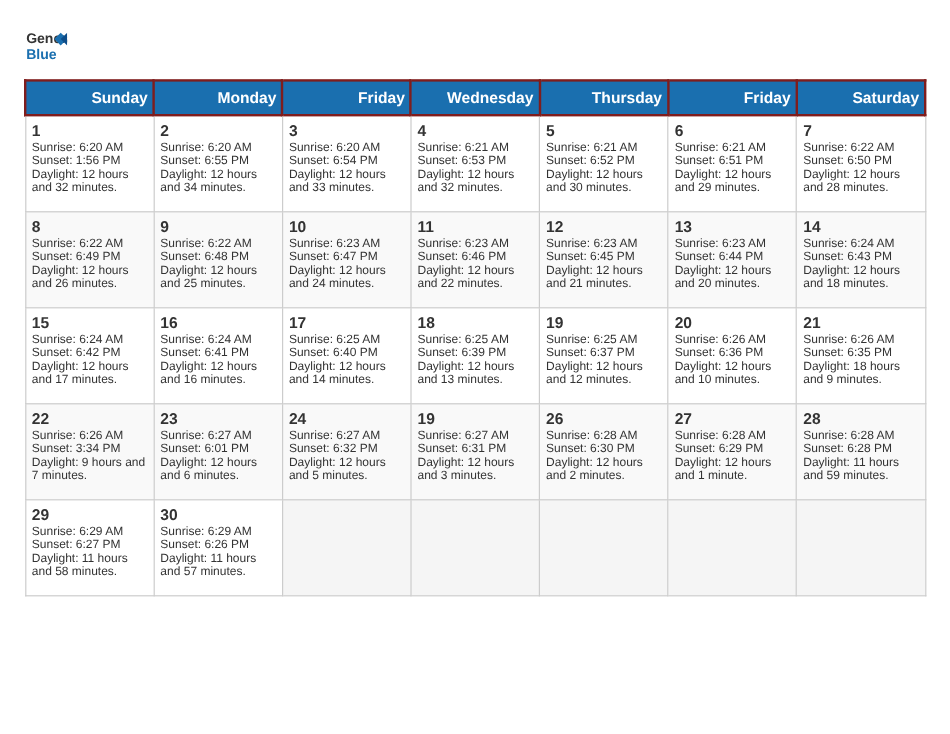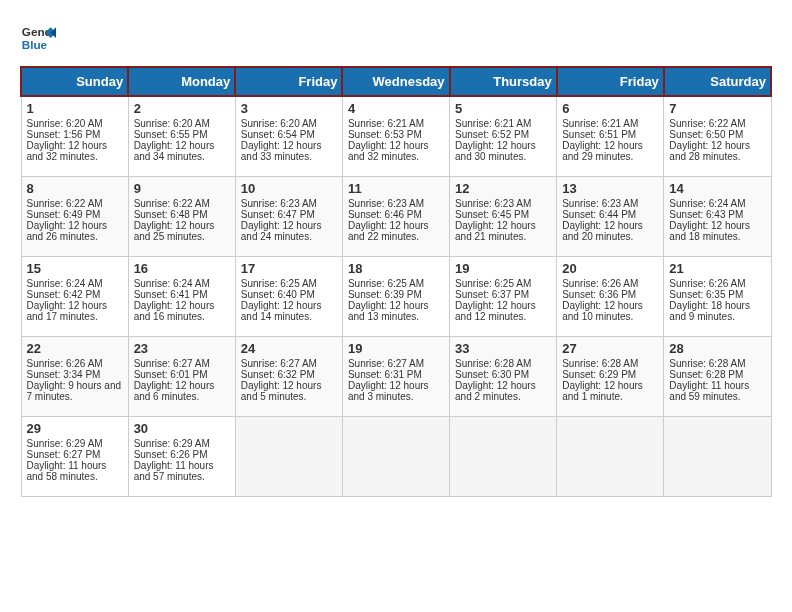--- a/index.html
+++ b/index.html
@@ -143,21 +143,21 @@
         <td><span class="day-num">18</span><span>Sunrise: 6:25 AM</span><br><span>Sunset: 6:39 PM</span><br><span>Daylight: 12 hours and 13 minutes.</span></td>
         <td><span class="day-num">19</span><span>Sunrise: 6:25 AM</span><br><span>Sunset: 6:37 PM</span><br><span>Daylight: 12 hours and 12 minutes.</span></td>
         <td><span class="day-num">20</span><span>Sunrise: 6:26 AM</span><br><span>Sunset: 6:36 PM</span><br><span>Daylight: 12 hours and 10 minutes.</span></td>
         <td><span class="day-num">21</span><span>Sunrise: 6:26 AM</span><br><span>Sunset: 6:35 PM</span><br><span>Daylight: 18 hours and 9 minutes.</span></td>
       </tr>
       <tr>
         <td><span class="day-num">22</span><span>Sunrise: 6:26 AM</span><br><span>Sunset: 3:34 PM</span><br><span>Daylight: 9 hours and 7 minutes.</span></td>
         <td><span class="day-num">23</span><span>Sunrise: 6:27 AM</span><br><span>Sunset: 6:01 PM</span><br><span>Daylight: 12 hours and 6 minutes.</span></td>
         <td><span class="day-num">24</span><span>Sunrise: 6:27 AM</span><br><span>Sunset: 6:32 PM</span><br><span>Daylight: 12 hours and 5 minutes.</span></td>
         <td><span class="day-num">19</span><span>Sunrise: 6:27 AM</span><br><span>Sunset: 6:31 PM</span><br><span>Daylight: 12 hours and 3 minutes.</span></td>
-        <td><span class="day-num">33</span><span>Sunrise: 6:28 AM</span><br><span>Sunset: 6:30 PM</span><br><span>Daylight: 12 hours and 2 minutes.</span></td>
+        <td><span class="day-num">26</span><span>Sunrise: 6:28 AM</span><br><span>Sunset: 6:30 PM</span><br><span>Daylight: 12 hours and 2 minutes.</span></td>
         <td><span class="day-num">27</span><span>Sunrise: 6:28 AM</span><br><span>Sunset: 6:29 PM</span><br><span>Daylight: 12 hours and 1 minute.</span></td>
         <td><span class="day-num">28</span><span>Sunrise: 6:28 AM</span><br><span>Sunset: 6:28 PM</span><br><span>Daylight: 11 hours and 59 minutes.</span></td>
       </tr>
       <tr>
         <td><span class="day-num">29</span><span>Sunrise: 6:29 AM</span><br><span>Sunset: 6:27 PM</span><br><span>Daylight: 11 hours and 58 minutes.</span></td>
         <td><span class="day-num">30</span><span>Sunrise: 6:29 AM</span><br><span>Sunset: 6:26 PM</span><br><span>Daylight: 11 hours and 57 minutes.</span></td>
         <td class="empty"></td>
         <td class="empty"></td>
         <td class="empty"></td>
         <td class="empty"></td>

